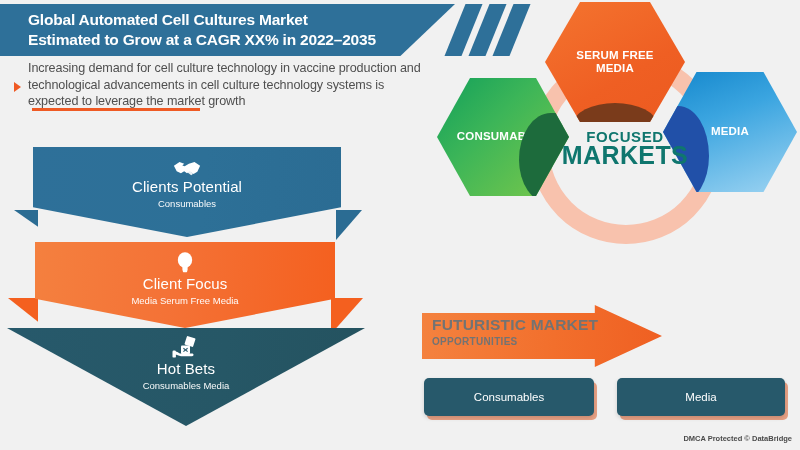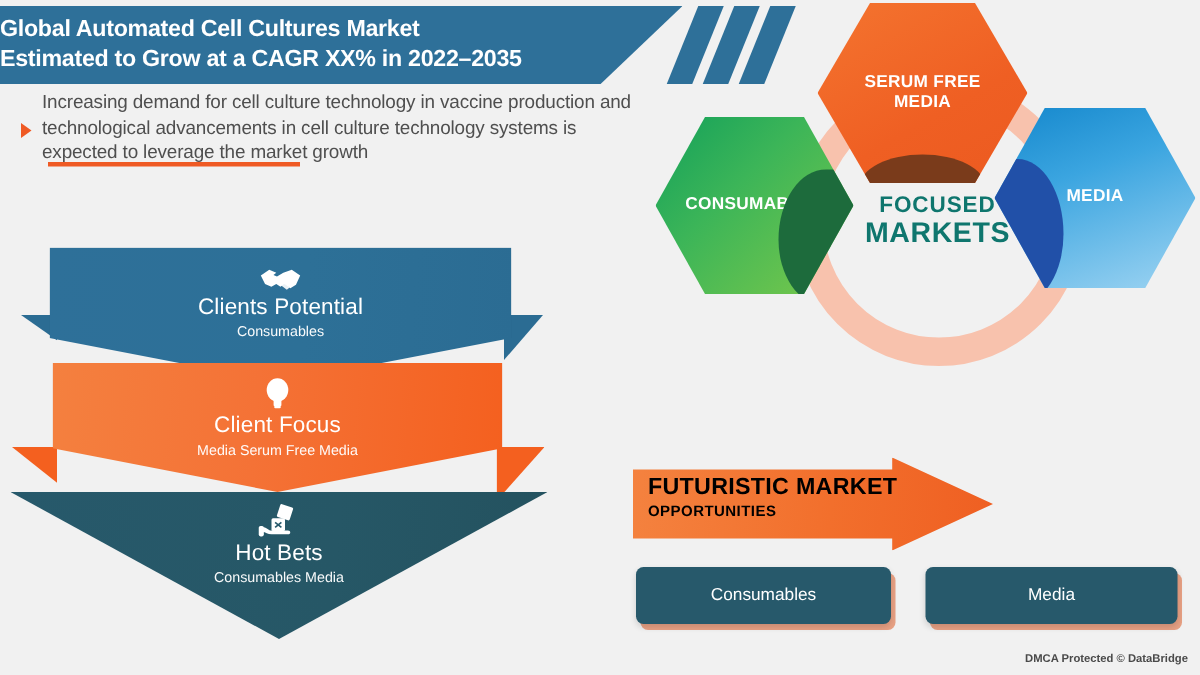--- a/index.html
+++ b/index.html
@@ -21,20 +21,21 @@
     position:absolute; left:0; top:4px;
     width:455px; height:52px;
     background:#2e7099;
     clip-path:polygon(0 0, 100% 0, 88% 100%, 0 100%);
     z-index:3;
   }
   #header-title {
     position:absolute; left:0; top:4px;
     width:450px; height:52px;
     display:flex; flex-direction:column; justify-content:center;
+    padding-left:28px;
     color:#ffffff;
     font-weight:bold;
     font-size:15.5px;
     line-height:20px;
     letter-spacing:-0.2px;
     z-index:4;
     pointer-events:none;
   }
   .stripe {
     position:absolute; top:4px;
@@ -76,21 +77,21 @@
     display:flex; flex-direction:column;
     align-items:center;
     color:#ffffff;
     text-align:center;
   }
   .f-title { font-size:15px; font-weight:400; letter-spacing:0.1px; }
   .f-sub   { font-size:9.5px; font-weight:400; margin-top:3px; opacity:0.97; }
   .f-icon  { display:block; }
 
   #layer-1 {
-    left:33px; top:27px; width:308px; height:90px;
+    left:33px; top:9px; width:308px; height:90px;
     background:linear-gradient(95deg,#2e7099 0%,#2d7097 55%,#2b6c93 100%);
     clip-path:polygon(0 0, 100% 0, 100% 67%, 50% 100%, 0 67%);
     padding-top:11px;
     filter:drop-shadow(0 2px 3px rgba(0,0,0,0.22));
   }
   #layer-1-wing-l {
     position:absolute; left:14px; top:72px; width:24px; height:28px;
     background:#2b6c93;
     clip-path:polygon(0 0, 100% 0, 100% 60%, 0 0);
   }
@@ -182,33 +183,33 @@
   #hex-media-shadow::after {
     content:""; position:absolute;
     left:-10%; top:28%; width:44%; height:80%;
     background:#2150a8; border-radius:0 54% 50% 0;
   }
   #focused-markets {
     position:absolute; left:140px; top:128px; width:130px;
     text-align:center; color:#0f766e; font-weight:bold; z-index:5;
   }
   #fm-line1 { font-size:15px; letter-spacing:0.6px; line-height:17px; }
-  #fm-line2 { font-size:19px; letter-spacing:0.4px; line-height:21px; }
+  #fm-line2 { font-size:25px; letter-spacing:0.4px; line-height:21px; }
 
   
   #fut-arrow {
     position:absolute; left:422px; top:305px;
     width:240px; height:62px;
     background:linear-gradient(95deg,#f4823f 0%,#f26f2c 55%,#ef5f22 100%);
     clip-path:polygon(0 13%, 72% 13%, 72% 0%, 100% 50%, 72% 100%, 72% 87%, 0 87%);
     z-index:2;
   }
   #fut-text {
     position:absolute; left:432px; top:316px;
-    width:210px; color:#000000; z-index:3;
+    width:210px; color:#737373; z-index:3;
   }
   #fut-line1 { font-size:15.5px; font-weight:bold; letter-spacing:0.2px; }
   #fut-line2 { font-size:10px; font-weight:bold; letter-spacing:0.3px; margin-top:2px; }
 
   
   .bottom-box-wrap { position:absolute; z-index:2; }
   .bottom-box-back {
     position:absolute; left:3px; top:4px;
     width:100%; height:100%;
     background:#e8a184; border-radius:5px;

